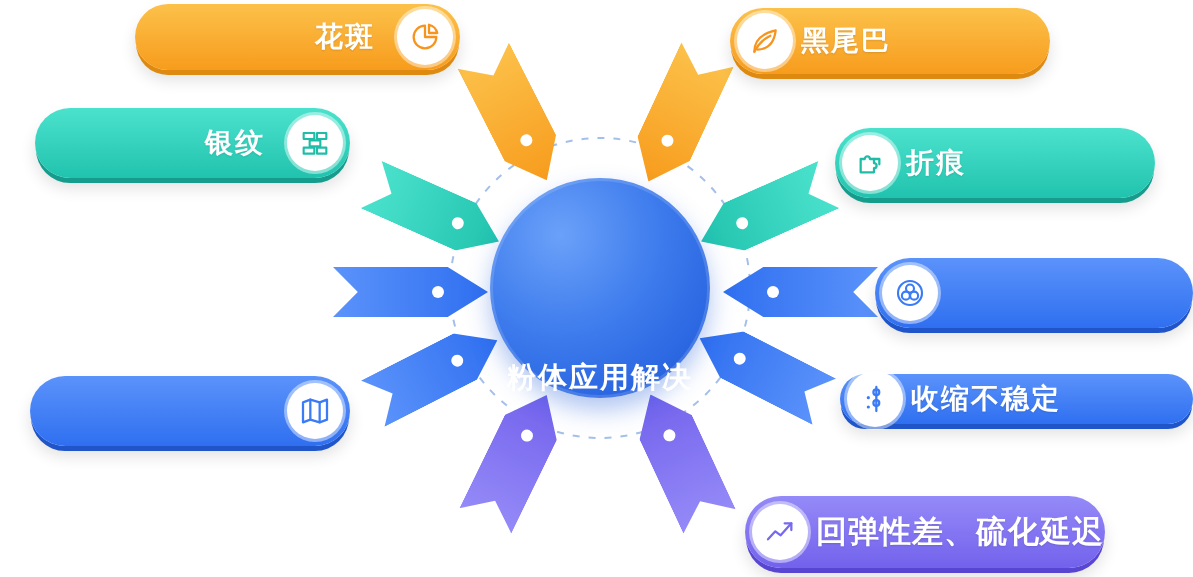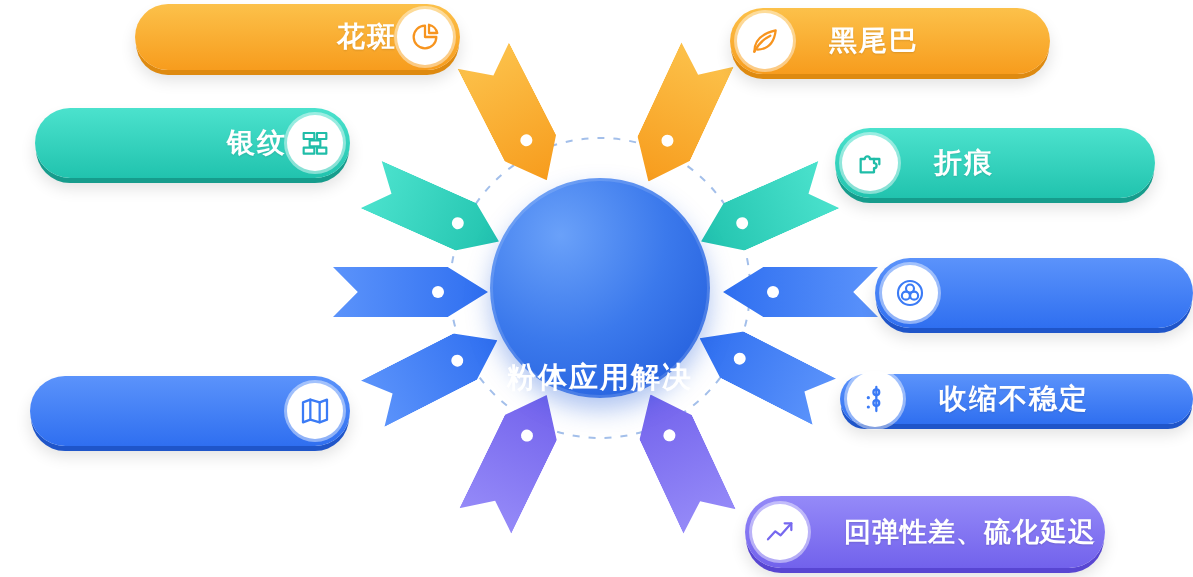--- a/index.html
+++ b/index.html
@@ -22,31 +22,31 @@
   
   .pill {
     position: absolute;
     display: flex;
     align-items: center;
     border-radius: 999px;
     background: linear-gradient(180deg, var(--c1), var(--c2));
     box-shadow: 0 6px 0 -1px var(--dark), 0 10px 16px rgba(0,0,0,.12);
     z-index: 4;
   }
-  .pill.left  { justify-content: flex-end;  padding-right: 7px; }
-  .pill.right { justify-content: flex-start; padding-left: 7px; gap: 36px; }
+  .pill.left  { justify-content: flex-end;  padding-right: 7px; gap: 22px; }
+  .pill.right { justify-content: flex-start; padding-left: 7px; gap: 8px; }
   .pill-label {
     color: #ffffff;
     font-size: 28px;
     font-weight: 700;
     letter-spacing: 2px;
     white-space: nowrap;
     text-shadow: 0 1px 2px rgba(0,0,0,.12);
   }
-  .pill-label.small { font-size: 27px; letter-spacing: 1px; }
+  .pill-label.small { font-size: 31px; letter-spacing: 1px; }
   .icon-circle {
     flex: 0 0 auto;
     width: 56px; height: 56px;
     border-radius: 50%;
     background: #ffffff;
     display: flex; align-items: center; justify-content: center;
     color: var(--icon);
     box-shadow: 0 0 0 3px rgba(255,255,255,.45);
   }
   .icon-circle svg { width: 32px; height: 32px; display:block; }

